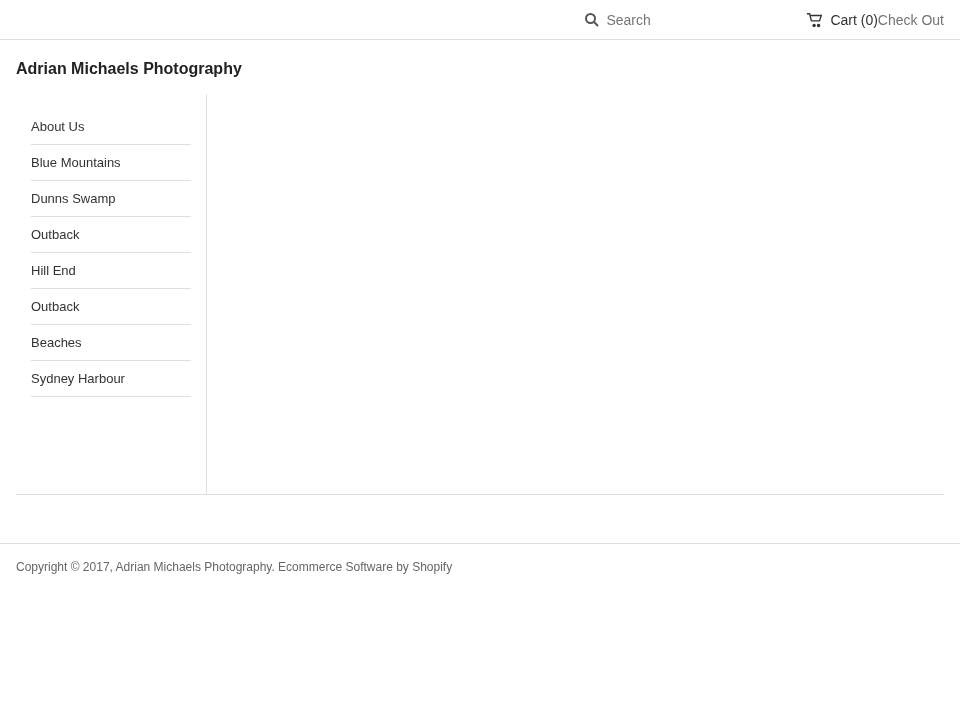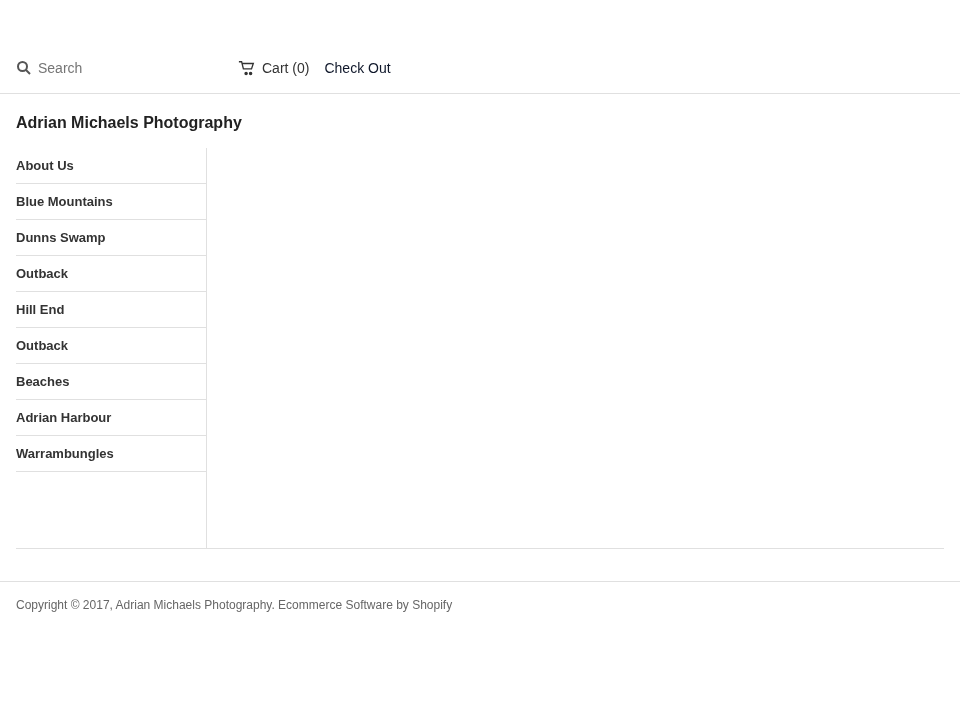--- a/index.html
+++ b/index.html
@@ -14,25 +14,24 @@
       color: #333;
       background: #fff;
       width: 960px;
       min-height: 720px;
     }
 
     
     .header {
       display: flex;
       align-items: center;
-      justify-content: flex-start;
+      justify-content: flex-end;
       padding: 8px 16px;
       border-bottom: 1px solid #e0e0e0;
-      height: 52px;
-      margin-top: 42px;
+      height: 40px;
     }
 
     .header-left {
       display: flex;
       align-items: center;
       gap: 6px;
     }
 
     .search-icon-svg {
       width: 16px;
@@ -47,21 +46,21 @@
       outline: none;
       font-size: 14px;
       color: #555;
       background: transparent;
       width: 200px;
     }
 
     .header-right {
       display: flex;
       align-items: center;
-      gap: 15px;
+      gap: 0;
     }
 
     .cart-link {
       display: flex;
       align-items: center;
       gap: 6px;
       text-decoration: none;
       color: #333;
       font-size: 14px;
     }
@@ -69,21 +68,21 @@
     .cart-icon-svg {
       width: 18px;
       height: 16px;
       fill: none;
       stroke: #333;
       stroke-width: 1.5;
     }
 
     .checkout-link {
       text-decoration: none;
-      color: #0f172a;
+      color: #737373;
       font-size: 14px;
     }
 
     
     .site-title-container {
       padding: 20px 16px 16px 16px;
     }
 
     .site-title {
       font-size: 16px;
@@ -99,22 +98,21 @@
 
     
     .nav-sidebar {
       width: 190px;
       flex-shrink: 0;
     }
 
     .nav-sidebar ul {
       list-style: none;
       padding: 0;
-      margin: 0;
-      font-weight: bold;
+      margin: 15px;
     }
 
     .nav-sidebar ul li {
       border-bottom: 1px solid #e0e0e0;
     }
 
     .nav-sidebar ul li a {
       display: block;
       padding: 10px 0;
       text-decoration: none;
@@ -126,21 +124,21 @@
     .content-area {
       flex: 1;
       padding: 0 0 0 20px;
       border-left: 1px solid #e0e0e0;
       margin-left: 0;
       min-height: 400px;
     }
 
     
     .footer {
-      margin-top: 32px;
+      margin-top: 48px;
       padding: 16px;
       border-top: 1px solid #e0e0e0;
     }
 
     .footer-text {
       font-size: 12px;
       color: #666;
     }
 
     .divider-line {
@@ -198,24 +196,21 @@
         <li>
           <a href="#">Hill End</a>
         </li>
         <li>
           <a href="#">Outback</a>
         </li>
         <li>
           <a href="#">Beaches</a>
         </li>
         <li>
-          <a href="#">Adrian Harbour</a>
-        </li>
-        <li>
-          <a href="#">Warrambungles</a>
+          <a href="#">Sydney Harbour</a>
         </li>
       </ul>
   </nav>
 
   <div class="content-area">
   </div>
 </div>
 
 <hr class="divider-line">
 

